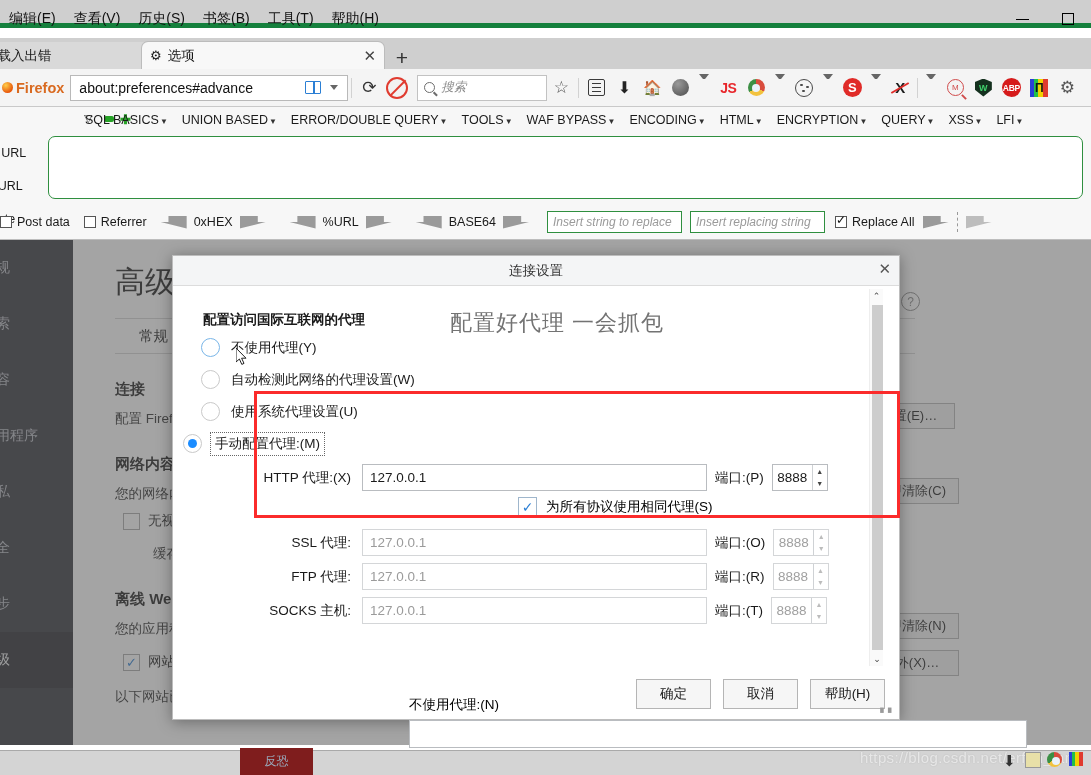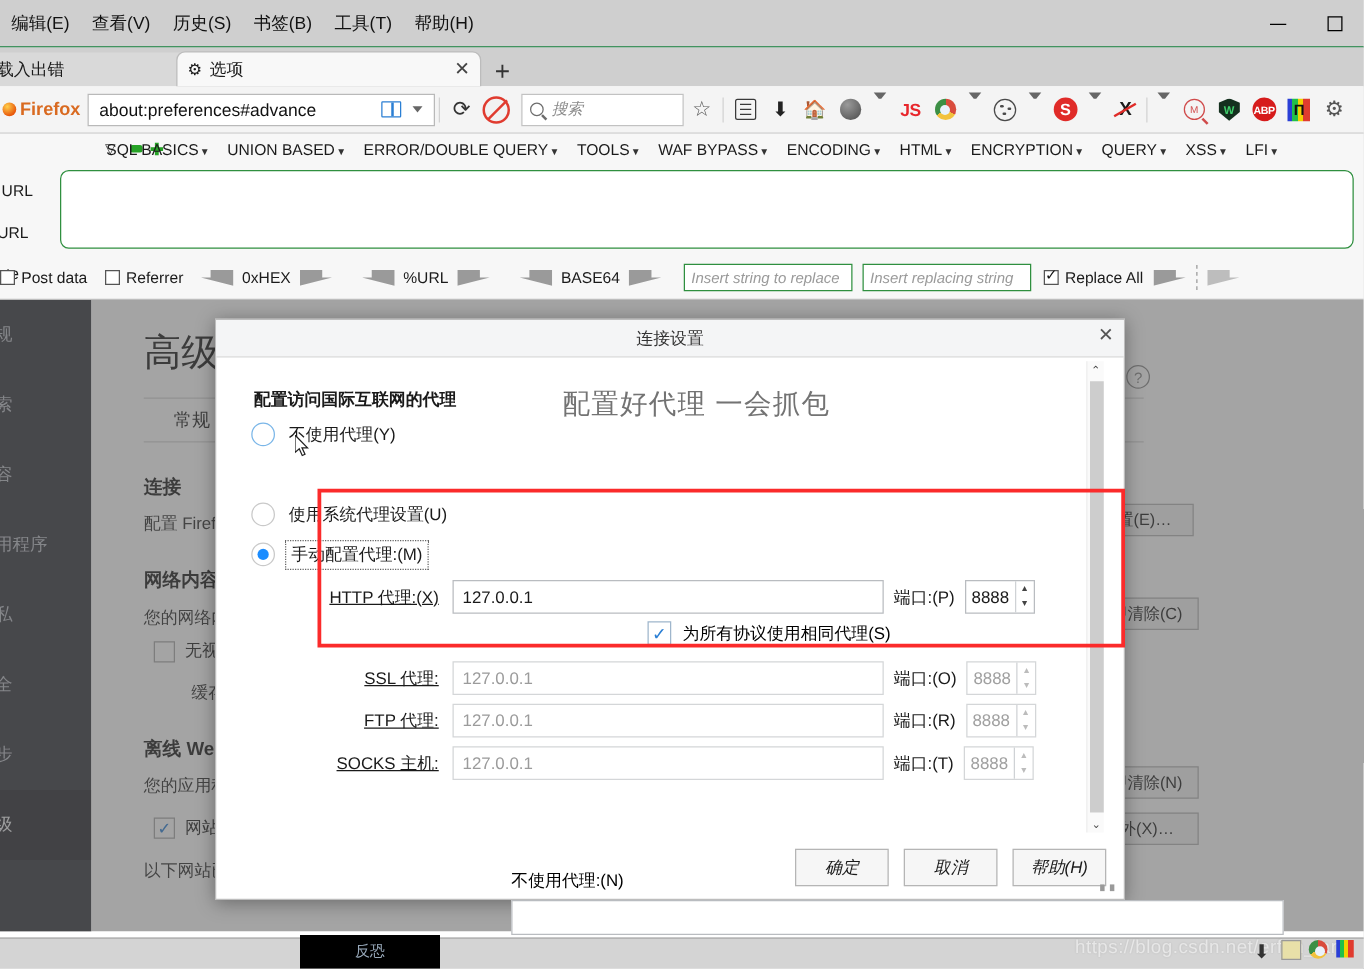--- a/index.html
+++ b/index.html
@@ -6,22 +6,22 @@
   html, body { margin:0; padding:0; }
   body {
     width:1091px; height:775px; overflow:hidden;
     font-family:"Liberation Sans", sans-serif;
     background:#ffffff; position:relative;
     -webkit-font-smoothing:antialiased;
   }
 
   
   #titlebar{
-    position:absolute; left:0; top:0; width:1091px; height:38px;
-    background:#cfcfcf; border-bottom:1px solid #15803d;
+    position:absolute; left:0; top:0; width:1091px; height:28px;
+    background:#cfcfcf; border-bottom:5px solid #15803d;
   }
   #menubar{
     position:absolute; left:0; top:6px; height:26px;
     display:flex; align-items:center; font-size:14px; color:#111;
   }
   .menu-item{ padding:2px 9px; white-space:nowrap; cursor:default; }
   #winctrls{
     position:absolute; right:0; top:0; height:38px; display:flex; align-items:center;
   }
   .winbtn{ width:46px; height:38px; display:flex; align-items:center; justify-content:center; }
@@ -206,21 +206,21 @@
   .dlg-h{ position:absolute; left:30px; top:25px; font-size:13.5px; font-weight:bold; color:#1a1a1a; }
   .annot{ position:absolute; left:277px; top:22px; font-size:22px; color:#737373; letter-spacing:1px;}
   .radio-row{ position:absolute; display:flex; align-items:center; gap:11px; font-size:13.5px; color:#1a1a1a;}
   .rd{ width:19px;height:19px;border-radius:50%;border:1.4px solid #c9c9c9;background:#fff; flex:none;}
   .rd.first{ border-color:#7ab6e8; }
   .rd.on{ border:1.4px solid #c9c9c9; position:relative; }
   .rd.on:after{ content:""; position:absolute; left:4px; top:4px; width:9px;height:9px;border-radius:50%;
                 background:#1a8cff; }
   .focus-dot{ outline:1px dotted #666; outline-offset:2px; padding:0 2px; }
   .field-row{ position:absolute; display:flex; align-items:center; font-size:13.5px; color:#1a1a1a;}
-  .fl{ text-align:right;text-decoration:underline; }
+  .fl{ text-align:right; }
   .finput{ height:27px; border:1px solid #b9bcc0; background:#fff; display:flex;align-items:center;
            padding:0 7px; font-size:13.5px; color:#1a1a1a; }
   .finput.dis{ color:#9b9b9b; border-color:#d4d6d8; }
   .portlbl{ margin:0 8px; }
   .spin{ width:56px; height:27px; border:1px solid #b9bcc0; background:#fff; display:flex; }
   .spin .val{ flex:1; display:flex;align-items:center;justify-content:center;font-size:13.5px;}
   .spin.dis .val{ color:#a0a0a0; }
   .spin.dis{ border-color:#d4d6d8; }
   .spin .btns{ width:15px; border-left:1px solid #cfd2d5; display:flex; flex-direction:column; }
   .spin .btns i{ flex:1; display:flex;align-items:center;justify-content:center;font-size:7px;color:#444;
@@ -234,34 +234,34 @@
               font-size:13.5px; }
   .socks-row .opt{ display:flex; align-items:center; gap:9px; }
   #noproxy-lbl{ position:absolute; left:236px; top:410px; font-size:13.5px; }
   #noproxy-in{ position:absolute; left:236px; top:434px; width:618px; height:28px;
                border:1px solid #b9bcc0; background:#fff; }
   #dlg-scroll{ position:absolute; right:16px; top:3px; width:14px; height:377px; background:#fafafa;
                border-left:1px solid #eee; }
   #dlg-scroll .up,#dlg-scroll .dn{ height:14px; display:flex;align-items:center;justify-content:center;
                font-size:9px;color:#444;}
   #dlg-scroll .thumb{ position:absolute; left:2px; top:16px; width:11px; height:345px; background:#cdcdcd; }
-  #dlg-btns{ position:absolute; right:14px; bottom:11px; display:flex; gap:12px;font-style:italic; }
+  #dlg-btns{ position:absolute; right:14px; bottom:11px; display:flex; gap:12px; }
   .dbtn{ width:75px; height:30px; border:1px solid #b5b5b5; background:#f6f6f6;
          display:flex;align-items:center;justify-content:center; font-size:13.5px; color:#1a1a1a; }
   #dlg-resize{ position:absolute; right:3px; bottom:2px; font-size:9px; color:#9a9a9a; letter-spacing:1px;}
   #redbox{ position:absolute; left:254px; top:391px; width:646px; height:127px;
            border:3px solid #fb2b2b; pointer-events:none; z-index:50; }
   #cursor{ position:absolute; left:236px; top:348px; width:12px;height:18px; z-index:60; }
 
   
   #taskbar{ position:absolute; left:0; top:750px; width:1091px; height:25px;
             background:#d4d4d4; border-top:1px solid #a9a9a9; }
   #watermark{ position:absolute; left:860px; top:749px; font-size:15px; color:#e7e7e7;
               letter-spacing:.4px; white-space:nowrap; text-shadow:0 0 2px rgba(0,0,0,.12); }
-  #tb-sel{ position:absolute; left:240px; top:748px; width:112px; height:27px; background:#000000; }
+  #tb-sel{ position:absolute; left:240px; top:748px; width:73px; height:27px; background:#7f1d1d; }
   #tb-sel span{ font-size:12px; color:#9ab; display:block; text-align:center; line-height:27px; }
   #tb-icons{ position:absolute; right:6px; top:752px; display:flex; gap:6px; align-items:center;}
   .tbi{ width:16px;height:16px; }
 </style>
 </head>
 <body>
 
 <div id="titlebar">
   <div id="menubar">
     <div class="menu-item">编辑(E)</div>
@@ -492,25 +492,29 @@
   </div>
   <div id="dlg-body">
 
     <div class="dlg-h">配置访问国际互联网的代理</div>
     <div class="annot">配置好代理 一会抓包</div>
 
     <div class="radio-row" style="left:28px; top:52px;text-align:right;">
       <span class="rd first"></span>
       <span>不使用代理(Y)</span>
     </div>
+    <div class="radio-row" style="left:28px; top:84px;">
+      <span class="rd"></span>
+      <span>自动检测此网络的代理设置(W)</span>
+    </div>
     <div class="radio-row" style="left:28px; top:116px;">
       <span class="rd"></span>
       <span>使用系统代理设置(U)</span>
     </div>
-    <div class="radio-row" style="left:28px; top:148px;">
+    <div class="radio-row" style="left:10px; top:148px;">
       <span class="rd on"></span>
       <span class="focus-dot">手动配置代理:(M)</span>
     </div>
 
     <div class="field-row" style="left:68px; top:178px;">
       <span class="fl" style="width:110px;">HTTP 代理:(X)</span>
       <span class="finput" style="width:345px; margin-left:11px;">127.0.0.1</span>
       <span class="portlbl">端口:(P)</span>
       <span class="spin">
         <span class="val">8888</span>

